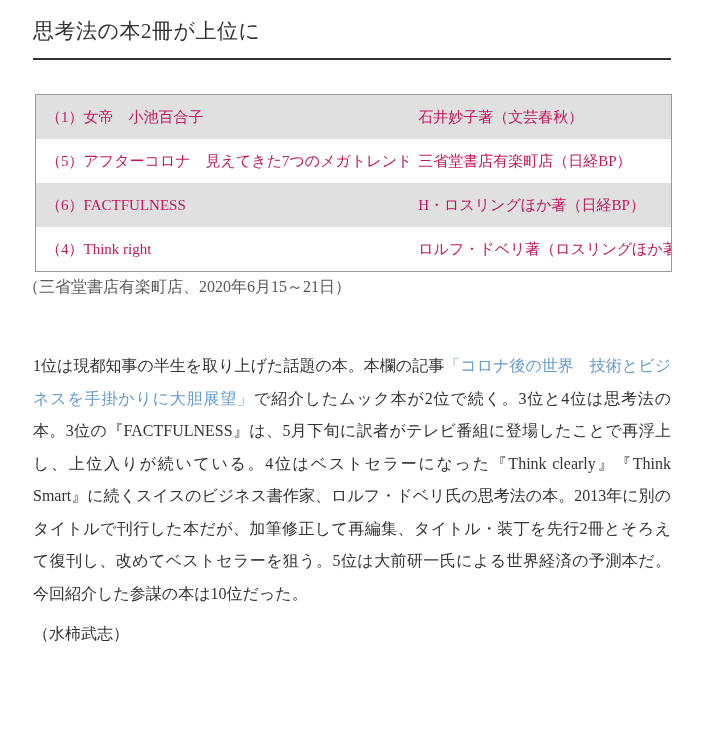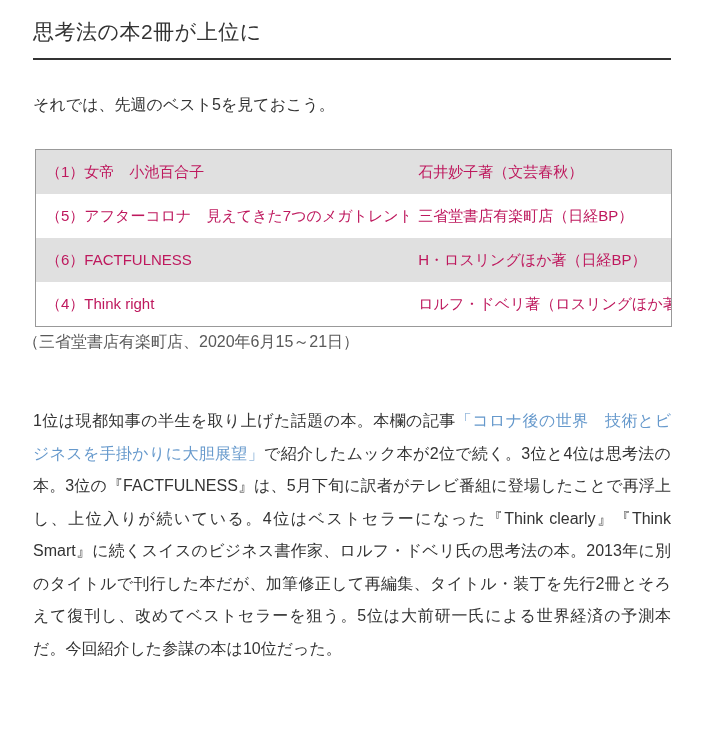--- a/index.html
+++ b/index.html
@@ -5,21 +5,21 @@
   html, body {
     margin: 0;
     padding: 0;
     background: #ffffff;
   }
   .page {
     position: relative;
     width: 703px;
     height: 741px;
     background: #ffffff;
-    font-family: Liberation Sans, sans-serif;
+    font-family: Liberation Serif, serif;
     color: #333333;
     box-sizing: border-box;
     padding: 18px 32px 0 33px;
     overflow: hidden;
   }
   .page-title {
     margin: 0;
     font-size: 21px;
     font-weight: 500;
     line-height: 1.3;
@@ -92,21 +92,20 @@
 </style>
 </head>
 <body>
 
 <div class="page">
 
   <h1 class="page-title">思考法の本2冊が上位に</h1>
 
   <div class="title-divider"></div>
 
-  <p class="intro-text">それでは、先週のベスト5を見ておこう。</p>
 
   <table class="bestseller-table">
     <tbody>
       <tr>
         <td class="col-title">（1）女帝　小池百合子</td>
         <td class="col-author">石井妙子著（文芸春秋）</td>
       </tr>
       <tr>
         <td class="col-title">（5）アフターコロナ　見えてきた7つのメガトレンド</td>
         <td class="col-author">三省堂書店有楽町店（日経BP）</td>
@@ -119,14 +118,15 @@
         <td class="col-title">（4）Think right</td>
         <td class="col-author">ロルフ・ドベリ著（ロスリングほか著）</td>
       </tr>
     </tbody>
   </table>
 
   <div class="table-caption">（三省堂書店有楽町店、2020年6月15～21日）</div>
 
   <p class="article-body"><span>1位は現都知事の半生を取り上げた話題の本。本欄の記事</span><a class="article-link">「コロナ後の世界　技術とビジネスを手掛かりに大胆展望」</a><span>で紹介したムック本が2位で続く。3位と4位は思考法の本。3位の『FACTFULNESS』は、5月下旬に訳者がテレビ番組に登場したことで再浮上し、上位入りが続いている。4位はベストセラーになった『Think clearly』『Think Smart』に続くスイスのビジネス書作家、ロルフ・ドベリ氏の思考法の本。2013年に別のタイトルで刊行した本だが、加筆修正して再編集、タイトル・装丁を先行2冊とそろえて復刊し、改めてベストセラーを狙う。5位は大前研一氏による世界経済の予測本だ。今回紹介した参謀の本は10位だった。</span></p>
 
+  <p class="author-signature">（水柿武志）</p>
 
 </div>
 
 </body></html>

